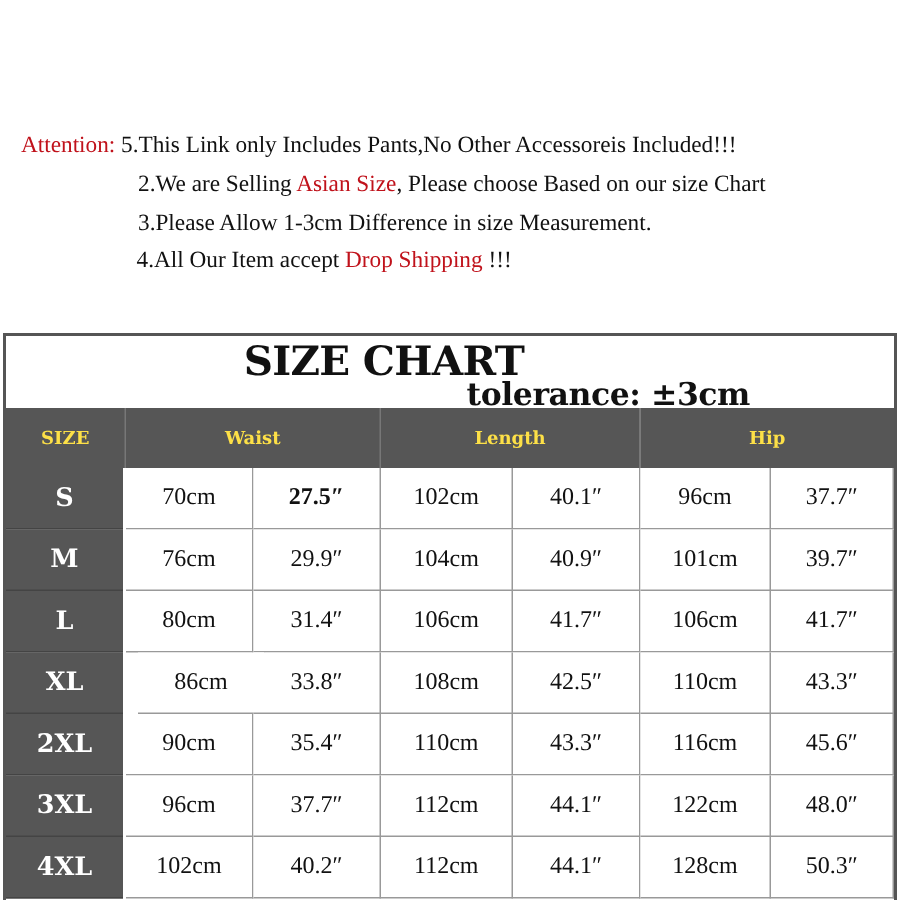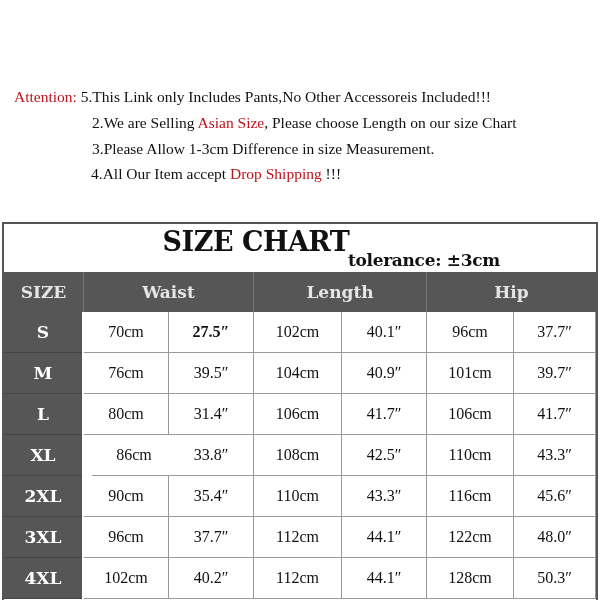--- a/index.html
+++ b/index.html
@@ -3,35 +3,35 @@
 <meta charset="utf-8">
 <style>
   html, body { margin:0; padding:0; background:#ffffff; }
   body { width:600px; height:600px; position:relative; overflow:hidden; font-family:"Liberation Serif", "DejaVu Serif", serif; color:#111; }
   .notes { position:absolute; left:0; top:84px; width:600px; font-size:15.5px; line-height:25.5px; }
   .note-line { position:absolute; white-space:nowrap; }
   .red { color:#c0121b; }
   .chart { position:absolute; left:2px; top:222px; width:596px; height:378px; border-top:2px solid #555; border-left:2px solid #555; border-right:2px solid #555; box-sizing:border-box; }
   .title-row { position:absolute; left:0; top:0; width:504px; height:48px; background:#fff; }
   .chart-title { position:absolute; left:0; width:100%; top:2px; text-align:center; font-size:27px; font-weight:bold; font-family:"DejaVu Serif", serif; letter-spacing:-0.5px; }
-  .tolerance { position:absolute; right:8px; top:26px; font-size:17px; font-weight:bold; font-family:"DejaVu Serif", serif; letter-spacing:-0.3px; }
-  .hdr { position:absolute; top:48px; height:40px; background:#565656; color:#e5e5e5; font-family:"DejaVu Serif", serif; font-weight:bold; font-size:17px; display:flex; align-items:center; justify-content:center; box-sizing:border-box; border-right:1px solid #777; }
+  .tolerance { position:absolute; right:8px; top:26px; font-size:21px; font-weight:bold; font-family:"DejaVu Serif", serif; letter-spacing:-0.3px; }
+  .hdr { position:absolute; top:48px; height:40px; background:#565656; color:#fde047; font-family:"DejaVu Serif", serif; font-weight:bold; font-size:12px; display:flex; align-items:center; justify-content:center; box-sizing:border-box; border-right:1px solid #777; }
   .size-cell { position:absolute; left:0; width:78px; background:#565656; color:#fff; font-family:"DejaVu Serif", serif; font-weight:bold; font-size:17px; display:flex; align-items:center; justify-content:center; box-sizing:border-box; border-bottom:1px solid #444; }
   .cell { position:absolute; background:#fff; display:flex; align-items:center; justify-content:center; font-size:16px; box-sizing:border-box; border-right:1px solid #999; border-bottom:1px solid #999; }
 </style>
 </head>
 <body>
 
 <div class="notes">
   <div class="note-line" style="left:14px; top:0;">
     <span class="red">Attention:</span>
     <span>5.This Link only Includes Pants,No Other Accessoreis Included!!!</span>
   </div>
   <div class="note-line" style="left:92px; top:26px;">
-    <span>2.We are Selling </span><span class="red">Asian Size</span><span>, Please choose Length on our size Chart</span>
+    <span>2.We are Selling </span><span class="red">Asian Size</span><span>, Please choose Based on our size Chart</span>
   </div>
   <div class="note-line" style="left:92px; top:52px;">
     <span>3.Please Allow 1-3cm Difference in size Measurement.</span>
   </div>
   <div class="note-line" style="left:91px; top:77px;">
     <span>4.All Our Item accept </span><span class="red">Drop Shipping</span><span> !!!</span>
   </div>
 </div>
 
 <div class="chart">
@@ -48,21 +48,21 @@
   <div id="rows">
       <div class="size-cell" style="top: 88px; height: 41px;">S</div>
       <div class="cell" style="left: 80px; width: 85px; top: 88px; height: 41px;">70cm</div>
       <div class="cell" style="left: 165px; width: 85px; top: 88px; height: 41px; font-weight: bold;">27.5″</div>
       <div class="cell" style="left: 250px; width: 88px; top: 88px; height: 41px;">102cm</div>
       <div class="cell" style="left: 338px; width: 85px; top: 88px; height: 41px;">40.1″</div>
       <div class="cell" style="left: 423px; width: 87px; top: 88px; height: 41px;">96cm</div>
       <div class="cell" style="left: 510px; width: 82px; top: 88px; height: 41px;">37.7″</div>
       <div class="size-cell" style="top: 129px; height: 41px;">M</div>
       <div class="cell" style="left: 80px; width: 85px; top: 129px; height: 41px;">76cm</div>
-      <div class="cell" style="left: 165px; width: 85px; top: 129px; height: 41px;">39.5″</div>
+      <div class="cell" style="left: 165px; width: 85px; top: 129px; height: 41px;">29.9″</div>
       <div class="cell" style="left: 250px; width: 88px; top: 129px; height: 41px;">104cm</div>
       <div class="cell" style="left: 338px; width: 85px; top: 129px; height: 41px;">40.9″</div>
       <div class="cell" style="left: 423px; width: 87px; top: 129px; height: 41px;">101cm</div>
       <div class="cell" style="left: 510px; width: 82px; top: 129px; height: 41px;">39.7″</div>
       <div class="size-cell" style="top: 170px; height: 41px;">L</div>
       <div class="cell" style="left: 80px; width: 85px; top: 170px; height: 41px;">80cm</div>
       <div class="cell" style="left: 165px; width: 85px; top: 170px; height: 41px;">31.4″</div>
       <div class="cell" style="left: 250px; width: 88px; top: 170px; height: 41px;">106cm</div>
       <div class="cell" style="left: 338px; width: 85px; top: 170px; height: 41px;">41.7″</div>
       <div class="cell" style="left: 423px; width: 87px; top: 170px; height: 41px;">106cm</div>

